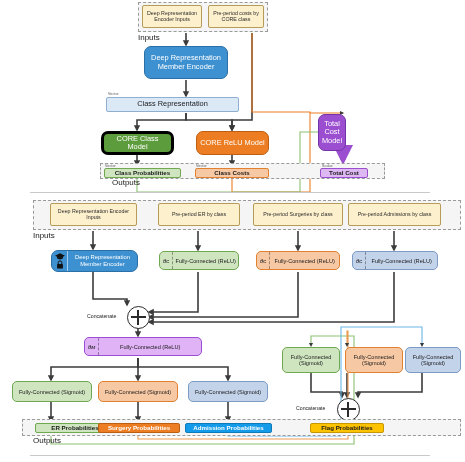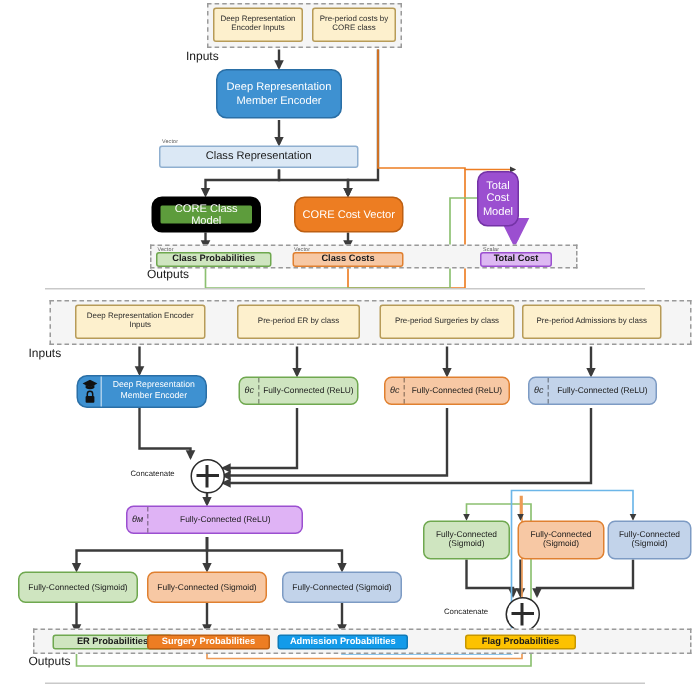--- a/index.html
+++ b/index.html
@@ -9,25 +9,25 @@
 
   .node{position:absolute;box-sizing:border-box;display:flex;align-items:center;
         justify-content:center;text-align:center;line-height:1.12;}
 
   
   .chip-in{background:#fdf0cd;border:1px solid #b79b58;border-radius:2px;
            font-size:5.3px;color:#2b2b2b;padding:1px 2px;}
 
   
   .group{position:absolute;border:1px dashed #9a9a9a;background:#f5f5f5;box-sizing:border-box;}
-  .grouplabel{position:absolute;font-size:8px;color:#1a1a1a;}
+  .grouplabel{position:absolute;font-size:8px;color:#1a1a1a;margin-left:14px;}
 
   
   .blk{border-radius:7px;font-size:7.4px;color:#ffffff;padding:2px;}
-  .blk.green{background:#5d9c3c;border:6px solid #000000;}
+  .blk.green{background:#5d9c3c;border:3px solid #000000;}
   .blk.orange{background:#ed7d22;border:1px solid #bd5f12;}
   .blk.purple{background:#9b4fd0;border:1px solid #7433a6;}
   .blk.blue{background:#3e91d1;border:1px solid #2a6fa6;}
 
   
   .chip-out{border-radius:2px;font-size:6.2px;padding:1px 2px;font-weight:bold;}
   .chip-out.green{background:#cfe5c0;border:1px solid #6fa84f;color:#1a1a1a;}
   .chip-out.orange{background:#f7c8a4;border:1px solid #e08030;color:#1a1a1a;}
   .chip-out.purple{background:#ddb8f2;border:1px solid #9b4fd0;color:#1a1a1a;}
   .chip-out.solidorange{background:#ed7d22;border:1px solid #bd5f12;color:#ffffff;}
@@ -164,21 +164,21 @@
 
 <div class="tiny" style="left:108px;top:92px;">Vector</div>
 <div class="node" style="left:106px;top:97px;width:133px;height:15px;background:#dbe8f5;border:1px solid #8fafd0;border-radius:2px;font-size:7.4px;">
   <span>Class Representation</span>
 </div>
 
 <div class="node blk green" style="left:101px;top:131px;width:73px;height:24px;">
   <span>CORE Class Model</span>
 </div>
 <div class="node blk orange" style="left:196px;top:131px;width:73px;height:24px;">
-  <span>CORE Cost Vector</span>
+  <span>CORE ReLU Model</span>
 </div>
 <div class="node blk purple" style="left:318px;top:114px;width:28px;height:37px;">
   <span>Total Cost Model</span>
 </div>
 
 <div class="group" style="left:100px;top:163px;width:285px;height:16px;"></div>
 <div class="grouplabel" style="left:98px;top:178px;">Outputs</div>
 
 <div class="tiny" style="left:105px;top:163.5px;">Vector</div>
 <div class="node chip-out green" style="left:104px;top:168px;width:77px;height:10px;">

